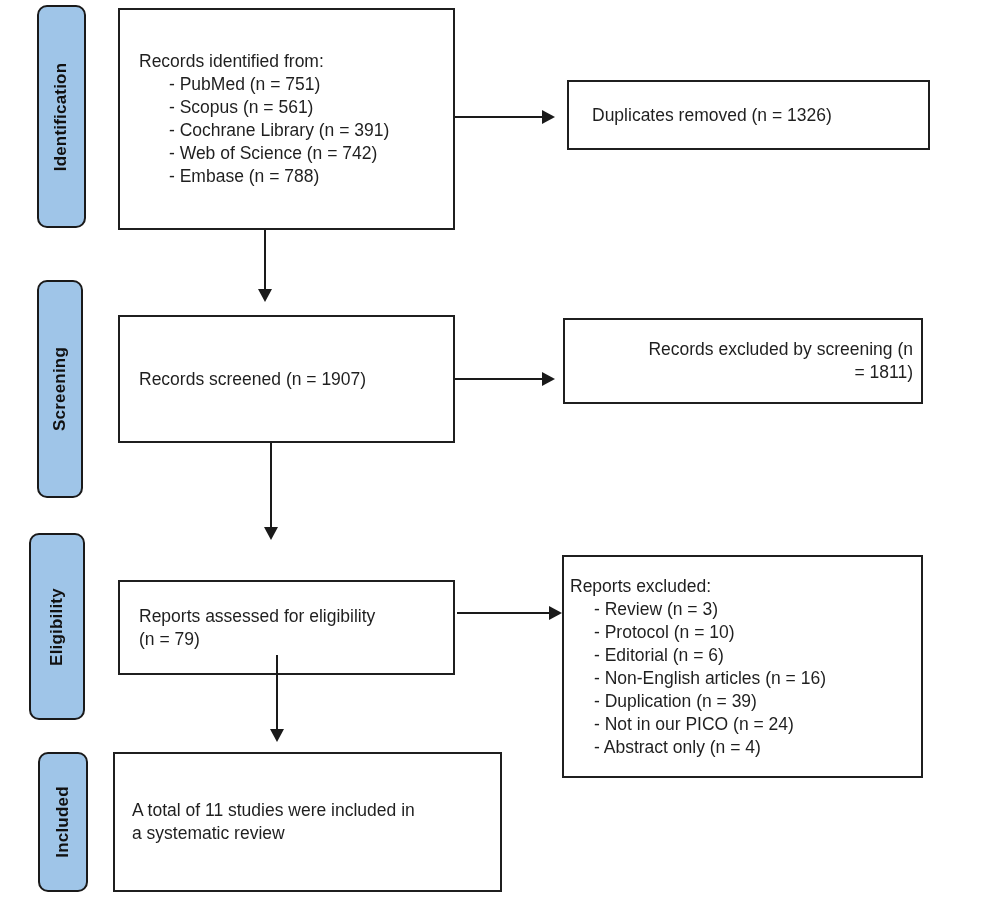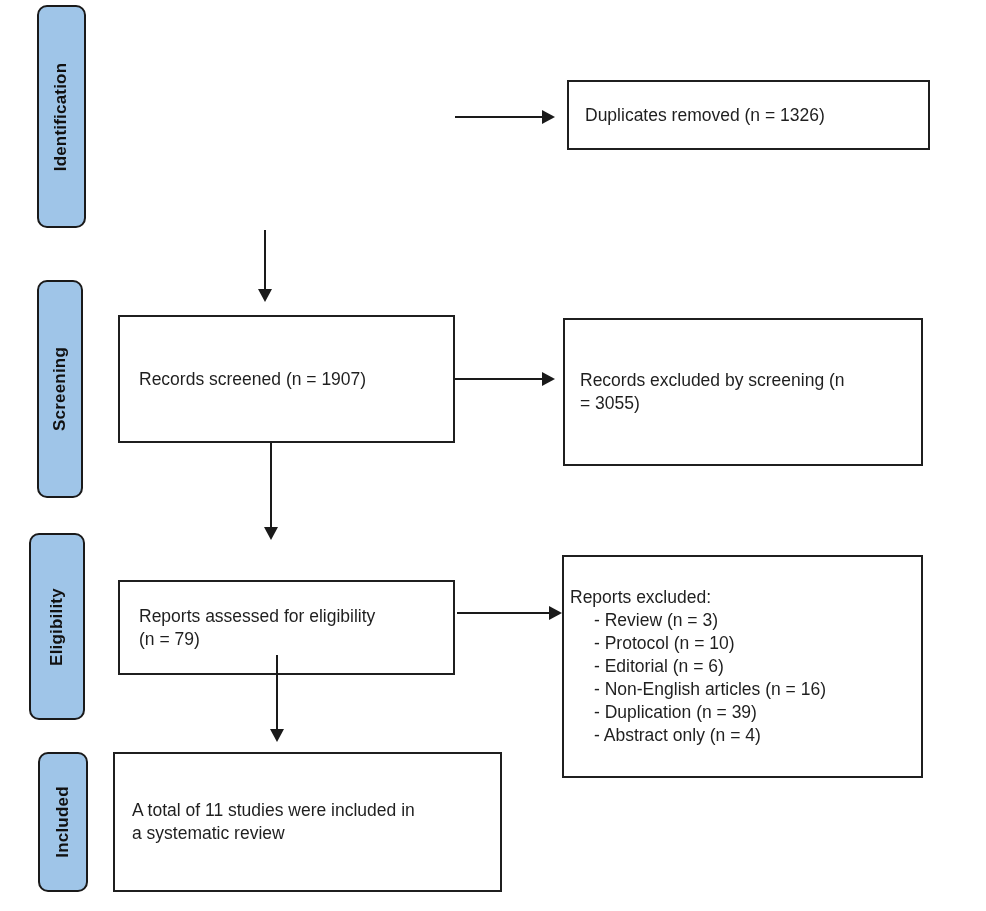--- a/index.html
+++ b/index.html
@@ -91,51 +91,62 @@
   <div class="stage" style="left:37px; top:280px; width:46px; height:218px;">
     <span class="stage-text">Screening</span>
   </div>
   <div class="stage" style="left:29px; top:533px; width:56px; height:187px;">
     <span class="stage-text">Eligibility</span>
   </div>
   <div class="stage" style="left:38px; top:752px; width:50px; height:140px;">
     <span class="stage-text">Included</span>
   </div>
 
+  <div class="box thick" style="left:118px; top:8px; width:337px; height:222px;">
+    <div class="box-content">
+      <div>Records identified from:</div>
+      <div class="indent">- PubMed (n = 751)</div>
+      <div class="indent">- Scopus (n = 561)</div>
+      <div class="indent">- Cochrane Library (n = 391)</div>
+      <div class="indent">- Web of Science (n = 742)</div>
+      <div class="indent">- Embase (n = 788)</div>
+    </div>
+  </div>
 
   <div class="box" style="left:567px; top:80px; width:363px; height:70px;">
-    <div class="box-content" style="padding-left:16px;">Duplicates removed (n = 1326)</div>
+    <div class="box-content" style="padding-left:23px;">Duplicates removed (n = 1326)</div>
   </div>
 
   <div class="box" style="left:118px; top:315px; width:337px; height:128px;">
     <div class="box-content">Records screened (n = 1907)</div>
   </div>
 
-  <div class="box" style="left:563px; top:318px; width:360px; height:148px;">
+  <div class="box" style="left:563px; top:318px; width:360px; height:86px;text-align:right;">
     <div class="box-content" style="padding-left:15px;">
       <div>Records excluded by screening (n</div>
-      <div>= 3055)</div>
+      <div>= 1811)</div>
     </div>
   </div>
 
   <div class="box" style="left:118px; top:580px; width:337px; height:95px;">
     <div class="box-content">
       <div>Reports assessed for eligibility</div>
       <div>(n = 79)</div>
     </div>
   </div>
 
   <div class="box" style="left:562px; top:555px; width:361px; height:223px;">
     <div class="box-content" style="padding-left:6px;">
       <div>Reports excluded:</div>
       <div class="indent-sm">- Review (n = 3)</div>
       <div class="indent-sm">- Protocol (n = 10)</div>
       <div class="indent-sm">- Editorial (n = 6)</div>
       <div class="indent-sm">- Non-English articles (n = 16)</div>
       <div class="indent-sm">- Duplication (n = 39)</div>
+      <div class="indent-sm">- Not in our PICO (n = 24)</div>
       <div class="indent-sm">- Abstract only (n = 4)</div>
     </div>
   </div>
 
   <div class="box" style="left:113px; top:752px; width:389px; height:140px;">
     <div class="box-content" style="padding-left:17px;">
       <div>A total of 11 studies were included in</div>
       <div>a systematic review</div>
     </div>
   </div>

